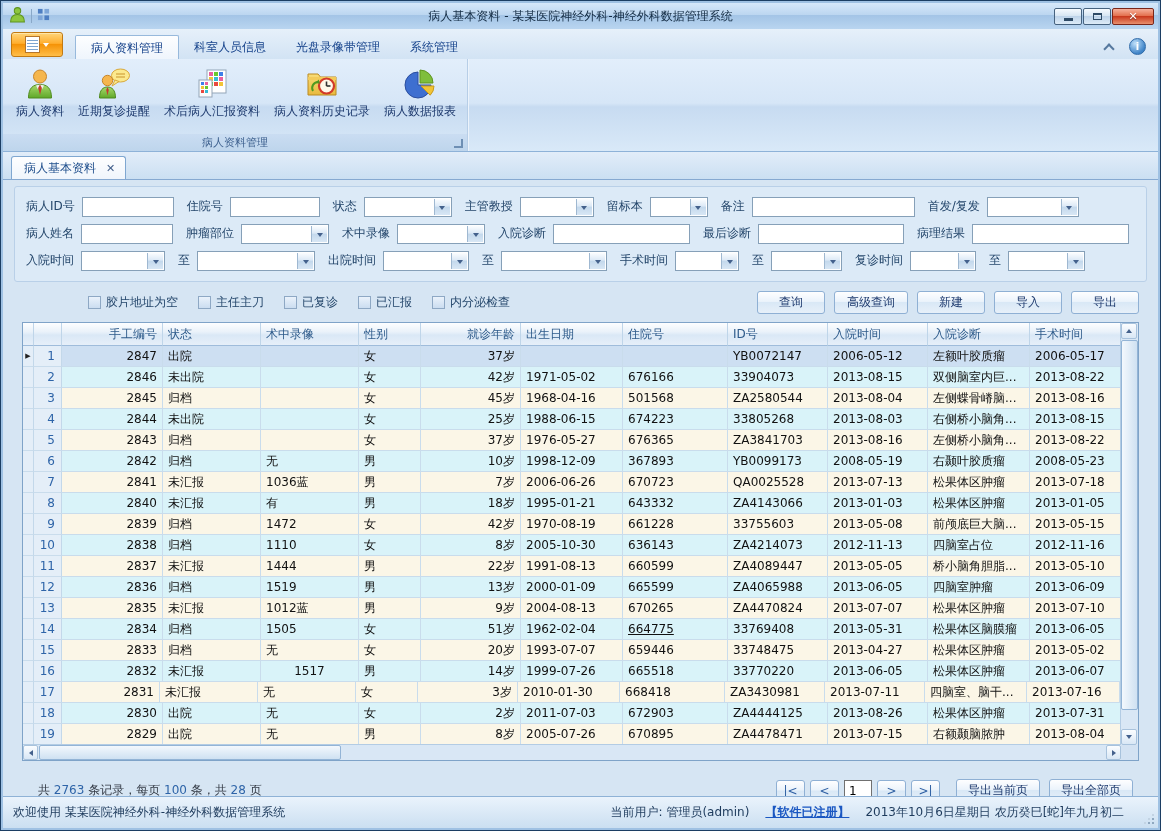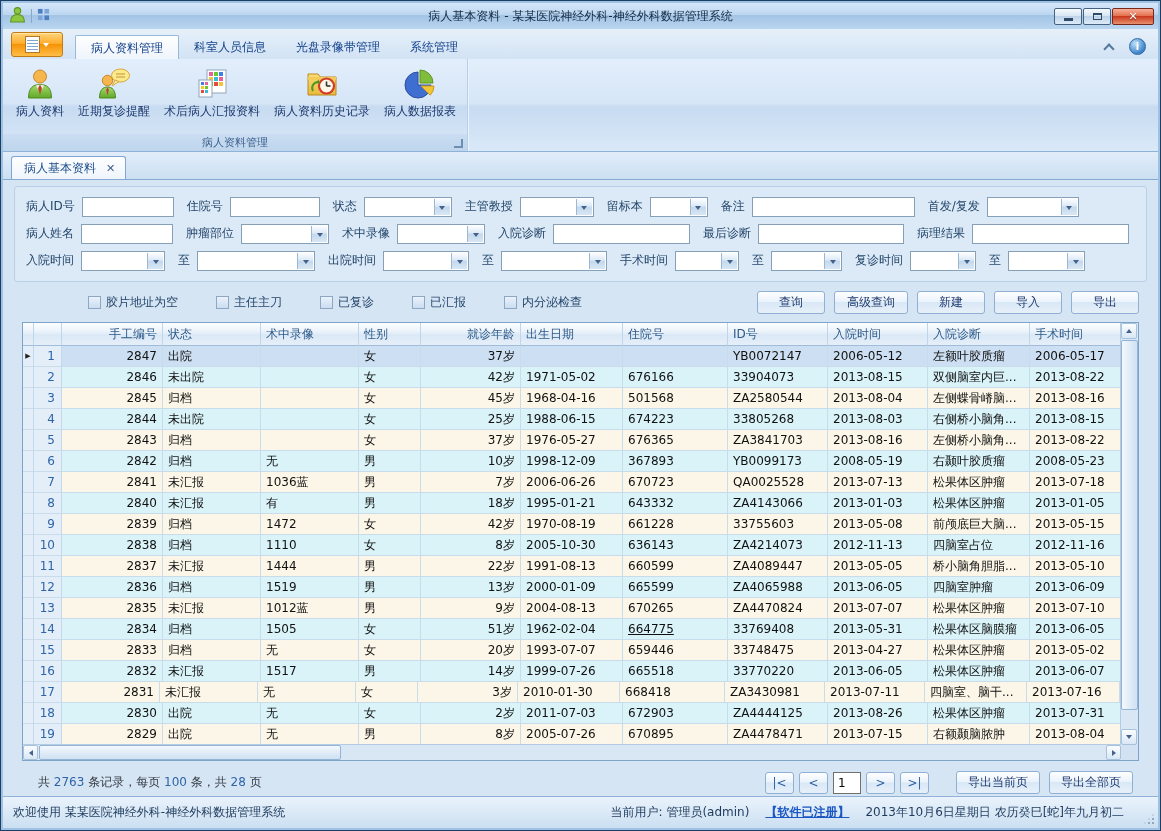--- a/index.html
+++ b/index.html
@@ -72,21 +72,21 @@
   .flabel{margin:0 7px 0 13px;color:#24466B;white-space:nowrap;}
   .flabel:first-child{margin-left:5px;}
   .finput{height:20px;box-sizing:border-box;border:1px solid #86A0B8;padding:0 3px;font:inherit;background:#fff;}
   .combo{height:20px;box-sizing:border-box;border:1px solid #86A0B8;background:#fff;position:relative;}
   .carrow{position:absolute;right:1px;top:1px;bottom:1px;width:15px;border-left:1px solid #9FB8D1;
     background:linear-gradient(#FBFDFF,#DCE9F6 45%,#C3D8EC 50%,#D8E7F5);
     display:flex;align-items:flex-start;justify-content:center;}
   .carrow::after{content:"";margin-top:7px;border:3px solid transparent;border-top:4px solid #44618C;}
 
   .crow{display:flex;align-items:center;margin:9px 8px 8px;flex:none;}
-  .checks{display:flex;gap:38px;margin-left:66px;}
+  .checks{display:flex;gap:20px;margin-left:66px;}
   .chk{display:flex;align-items:center;gap:5px;color:#24466B;}
   .box{width:13px;height:13px;box-sizing:border-box;border:1px solid #8EA8C4;
     background:linear-gradient(#EAF2FB,#CBDDF0);}
   .abtns{margin-left:auto;display:flex;gap:9px;}
   .abtn{min-width:68px;box-sizing:border-box;padding:0 12px;height:23px;line-height:21px;text-align:center;
     border:1px solid #8FB0D4;border-radius:3px;color:#1E3A6E;
     background:linear-gradient(#FEFEFF,#EBF3FB 45%,#D9E8F6 50%,#E7F0F9);}
 
   
   .gridwrap{position:relative;margin:0 8px;height:439px;flex:none;box-sizing:border-box;
@@ -115,21 +115,21 @@
   .tri{width:0;height:0;border:3px solid transparent;}
   .t-up{border-bottom:4px solid #44618C;margin-top:-3px;} .t-dn{border-top:4px solid #44618C;margin-bottom:-3px;}
   .t-lf{border-right:4px solid #44618C;margin-left:-3px;} .t-rt{border-left:4px solid #44618C;margin-right:-3px;}
   .vthumb{width:15px;height:368px;margin:1px 0 0 0;align-self:center;border:1px solid #93B4D6;border-radius:2px;
     background:linear-gradient(90deg,#F3F8FD,#CFE1F2);}
   .hthumb{height:13px;width:300px;margin:0 0 0 1px;align-self:center;border:1px solid #93B4D6;border-radius:2px;
     background:linear-gradient(#F3F8FD,#CFE1F2);}
   .htrack-fill{flex:1;} .vtrack-fill{flex:1;}
 
   
-  .gfooter{flex:1;display:flex;align-items:center;margin:8px 8px;padding:2px 6px 2px 16px;gap:11px;}
+  .gfooter{flex:1;display:flex;align-items:center;margin:16px 8px;padding:2px 6px 2px 16px;}
   .recinfo{color:#333A45;}
   .recinfo .num{color:#2E64A8;}
   .pager{margin-left:auto;display:flex;gap:5px;align-items:center;}
   .pbtn{width:29px;height:22px;box-sizing:border-box;line-height:20px;text-align:center;color:#2E5FA3;
     border:1px solid #8FB0D4;border-radius:3px;
     background:linear-gradient(#FEFEFF,#EBF3FB 45%,#D9E8F6 50%,#E7F0F9);}
   .pinput{width:28px;height:22px;box-sizing:border-box;border:1px solid #707070;font:inherit;padding:0 4px;}
   .ebtns{display:flex;gap:9px;margin-left:16px;}
   .ebtn{height:23px;box-sizing:border-box;line-height:21px;padding:0 11px;border:1px solid #8FB0D4;border-radius:3px;
     color:#1E3A6E;background:linear-gradient(#FEFEFF,#EBF3FB 45%,#D9E8F6 50%,#E7F0F9);}
@@ -655,21 +655,21 @@
             <div class="gcell dcell" style="width: 100px;">33748475</div>
             <div class="gcell dcell" style="width: 100px;">2013-04-27</div>
             <div class="gcell dcell" style="width: 102px;">松果体区肿瘤</div>
             <div class="gcell dcell" style="width: 93px;">2013-05-02</div>
           </div>
           <div class="grow cyan">
             <div class="gcell ind" style="width: 11px;"></div>
             <div class="gcell rnum" style="width: 28px;">16</div>
             <div class="gcell dcell r" style="width: 101px;">2832</div>
             <div class="gcell dcell" style="width: 98px;">未汇报</div>
-            <div class="gcell dcell" style="width: 98px;">1517</div>
+            <div class="gcell dcell" style="width: 98px; text-align: center;">1517</div>
             <div class="gcell dcell" style="width: 62px;">男</div>
             <div class="gcell dcell r" style="width: 100px;">14岁</div>
             <div class="gcell dcell" style="width: 102px;">1999-07-26</div>
             <div class="gcell dcell" style="width: 105px;">665518</div>
             <div class="gcell dcell" style="width: 100px;">33770220</div>
             <div class="gcell dcell" style="width: 100px;">2013-06-05</div>
             <div class="gcell dcell" style="width: 102px;">松果体区肿瘤</div>
             <div class="gcell dcell" style="width: 93px;">2013-06-07</div>
           </div>
           <div class="grow cream">

